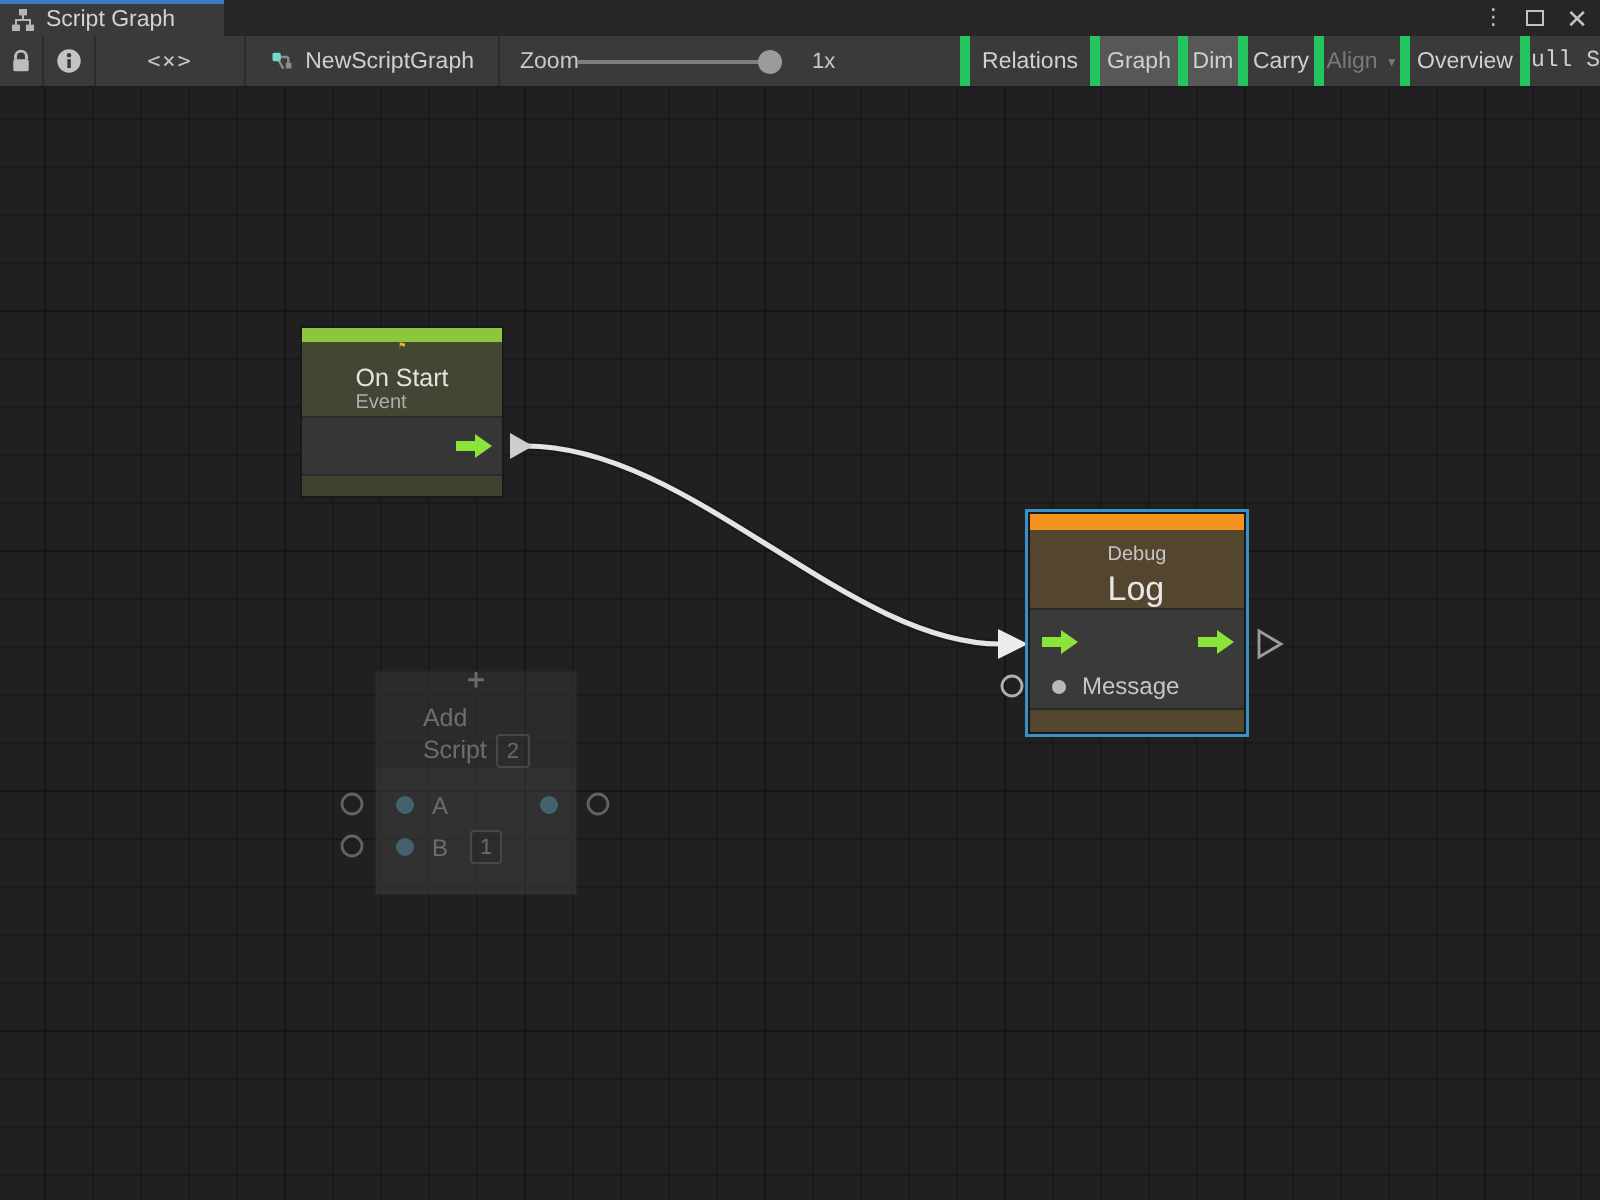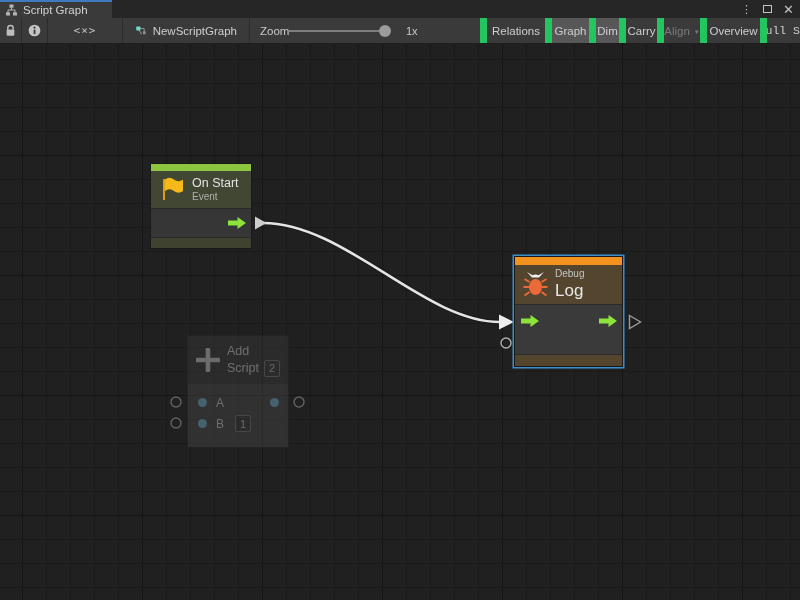--- a/index.html
+++ b/index.html
@@ -24,41 +24,41 @@
   .code-glyph { font-family:"DejaVu Sans Mono", monospace; font-size:11px; color:#c4c4c4; letter-spacing:1px; }
   .graph-btn { gap:6px; padding:0 12px; justify-content:flex-start; }
   .zoom-label { position:absolute; left:260px; top:0; height:25px; display:flex; align-items:center;
                 color:#c9c9c9; font-size:11.5px; }
   .zoom-track { position:absolute; left:289px; top:12px; width:90px; height:2px; background:#7e7e7e; }
   .zoom-handle { position:absolute; left:379px; top:7px; width:12px; height:12px; border-radius:50%; background:#9b9b9b; }
   .zoom-value { position:absolute; left:394px; top:0; height:25px; display:flex; align-items:center;
                 color:#c9c9c9; font-size:11px;margin-left:12px; }
   .right-group { position:absolute; right:0; top:0; height:25px; display:flex; }
   .rbtn { height:25px; display:flex; align-items:center; justify-content:center;
-          border-left:7px solid #22c55e; color:#cfcfcf; font-size:11.5px; white-space:nowrap; overflow:hidden; }
+          border-left:5px solid #22c55e; color:#cfcfcf; font-size:11.5px; white-space:nowrap; overflow:hidden; }
   .rbtn.active { background:#575757; }
   .rbtn.disabled { color:#7a7a7a; }
   .caret { font-size:6px; margin-left:4px; transform:translateY(1px); }
 
   
   .canvas { position:absolute; top:44px; left:0; width:800px; height:556px; background-color:#202020;
     background-image:
       linear-gradient(#151515 1px, transparent 1px),
       linear-gradient(90deg, #151515 1px, transparent 1px),
       linear-gradient(#1a1a1a 1px, transparent 1px),
       linear-gradient(90deg, #1a1a1a 1px, transparent 1px);
     background-size:120px 120px, 120px 120px, 24px 24px, 24px 24px;
     background-position:0 111px, 22px 0, 0 15px, 22px 0; }
 
   svg.overlay { position:absolute; top:0; left:0; pointer-events:none; }
 
   
   .node { position:absolute; border:1px solid #191919; }
   .colorbar { width:100%; }
-  .nheader { display:flex; align-items:center; gap:7px; padding:0 8px; }
+  .nheader { display:flex; align-items:center; gap:7px; padding:0 8px;flex-direction:column; }
   .ntitle-block { display:flex; flex-direction:column; justify-content:center; }
   .nbody { border-top:1px solid #2a2a2a; position:relative; }
   .nfooter { border-top:1px solid #2a2a2a; }
   .prow { display:flex; align-items:center; position:relative; }
   .dot { border-radius:50%; display:inline-block; }
   .valbox { display:inline-flex; align-items:center; justify-content:center; min-width:16px; height:17px;
             padding:0 4px; border:1px solid #787878; background:#3b3b3b; border-radius:2px;
             font-size:11px; color:#c2c2c2; margin-left:5px; }
 
   
@@ -224,20 +224,24 @@
       </div>
       <div class="nbody">
         <div class="prow drow">
           <svg class="arrow-in-left" width="18" height="12" viewBox="0 0 18 12">
             <path d="M0 3.5 h9.5 V0 L18 6 L9.5 12 V8.5 H0 z" fill="#8CE43B"></path>
           </svg>
           <svg class="arrow-out-right" width="18" height="12" viewBox="0 0 18 12">
             <path d="M0 3.5 h9.5 V0 L18 6 L9.5 12 V8.5 H0 z" fill="#8CE43B"></path>
           </svg>
         </div>
+        <div class="prow drow" style="padding-left:11px;gap:8px;">
+          <span class="dot" style="width:7px;height:7px;background:#b9b9b9;"></span>
+          <span style="font-size:12px;color:#c6c6c6;">Message</span>
+        </div>
       </div>
       <div class="nfooter"></div>
     </div>
 
     <div class="node node-add">
       <div class="nheader">
         <svg width="26" height="26" viewBox="0 0 26 26">
           <rect x="10.5" y="0" width="5" height="26" rx="1" fill="#c8c8c8"></rect>
           <rect x="0" y="10.5" width="26" height="5" rx="1" fill="#c8c8c8"></rect>
         </svg>

